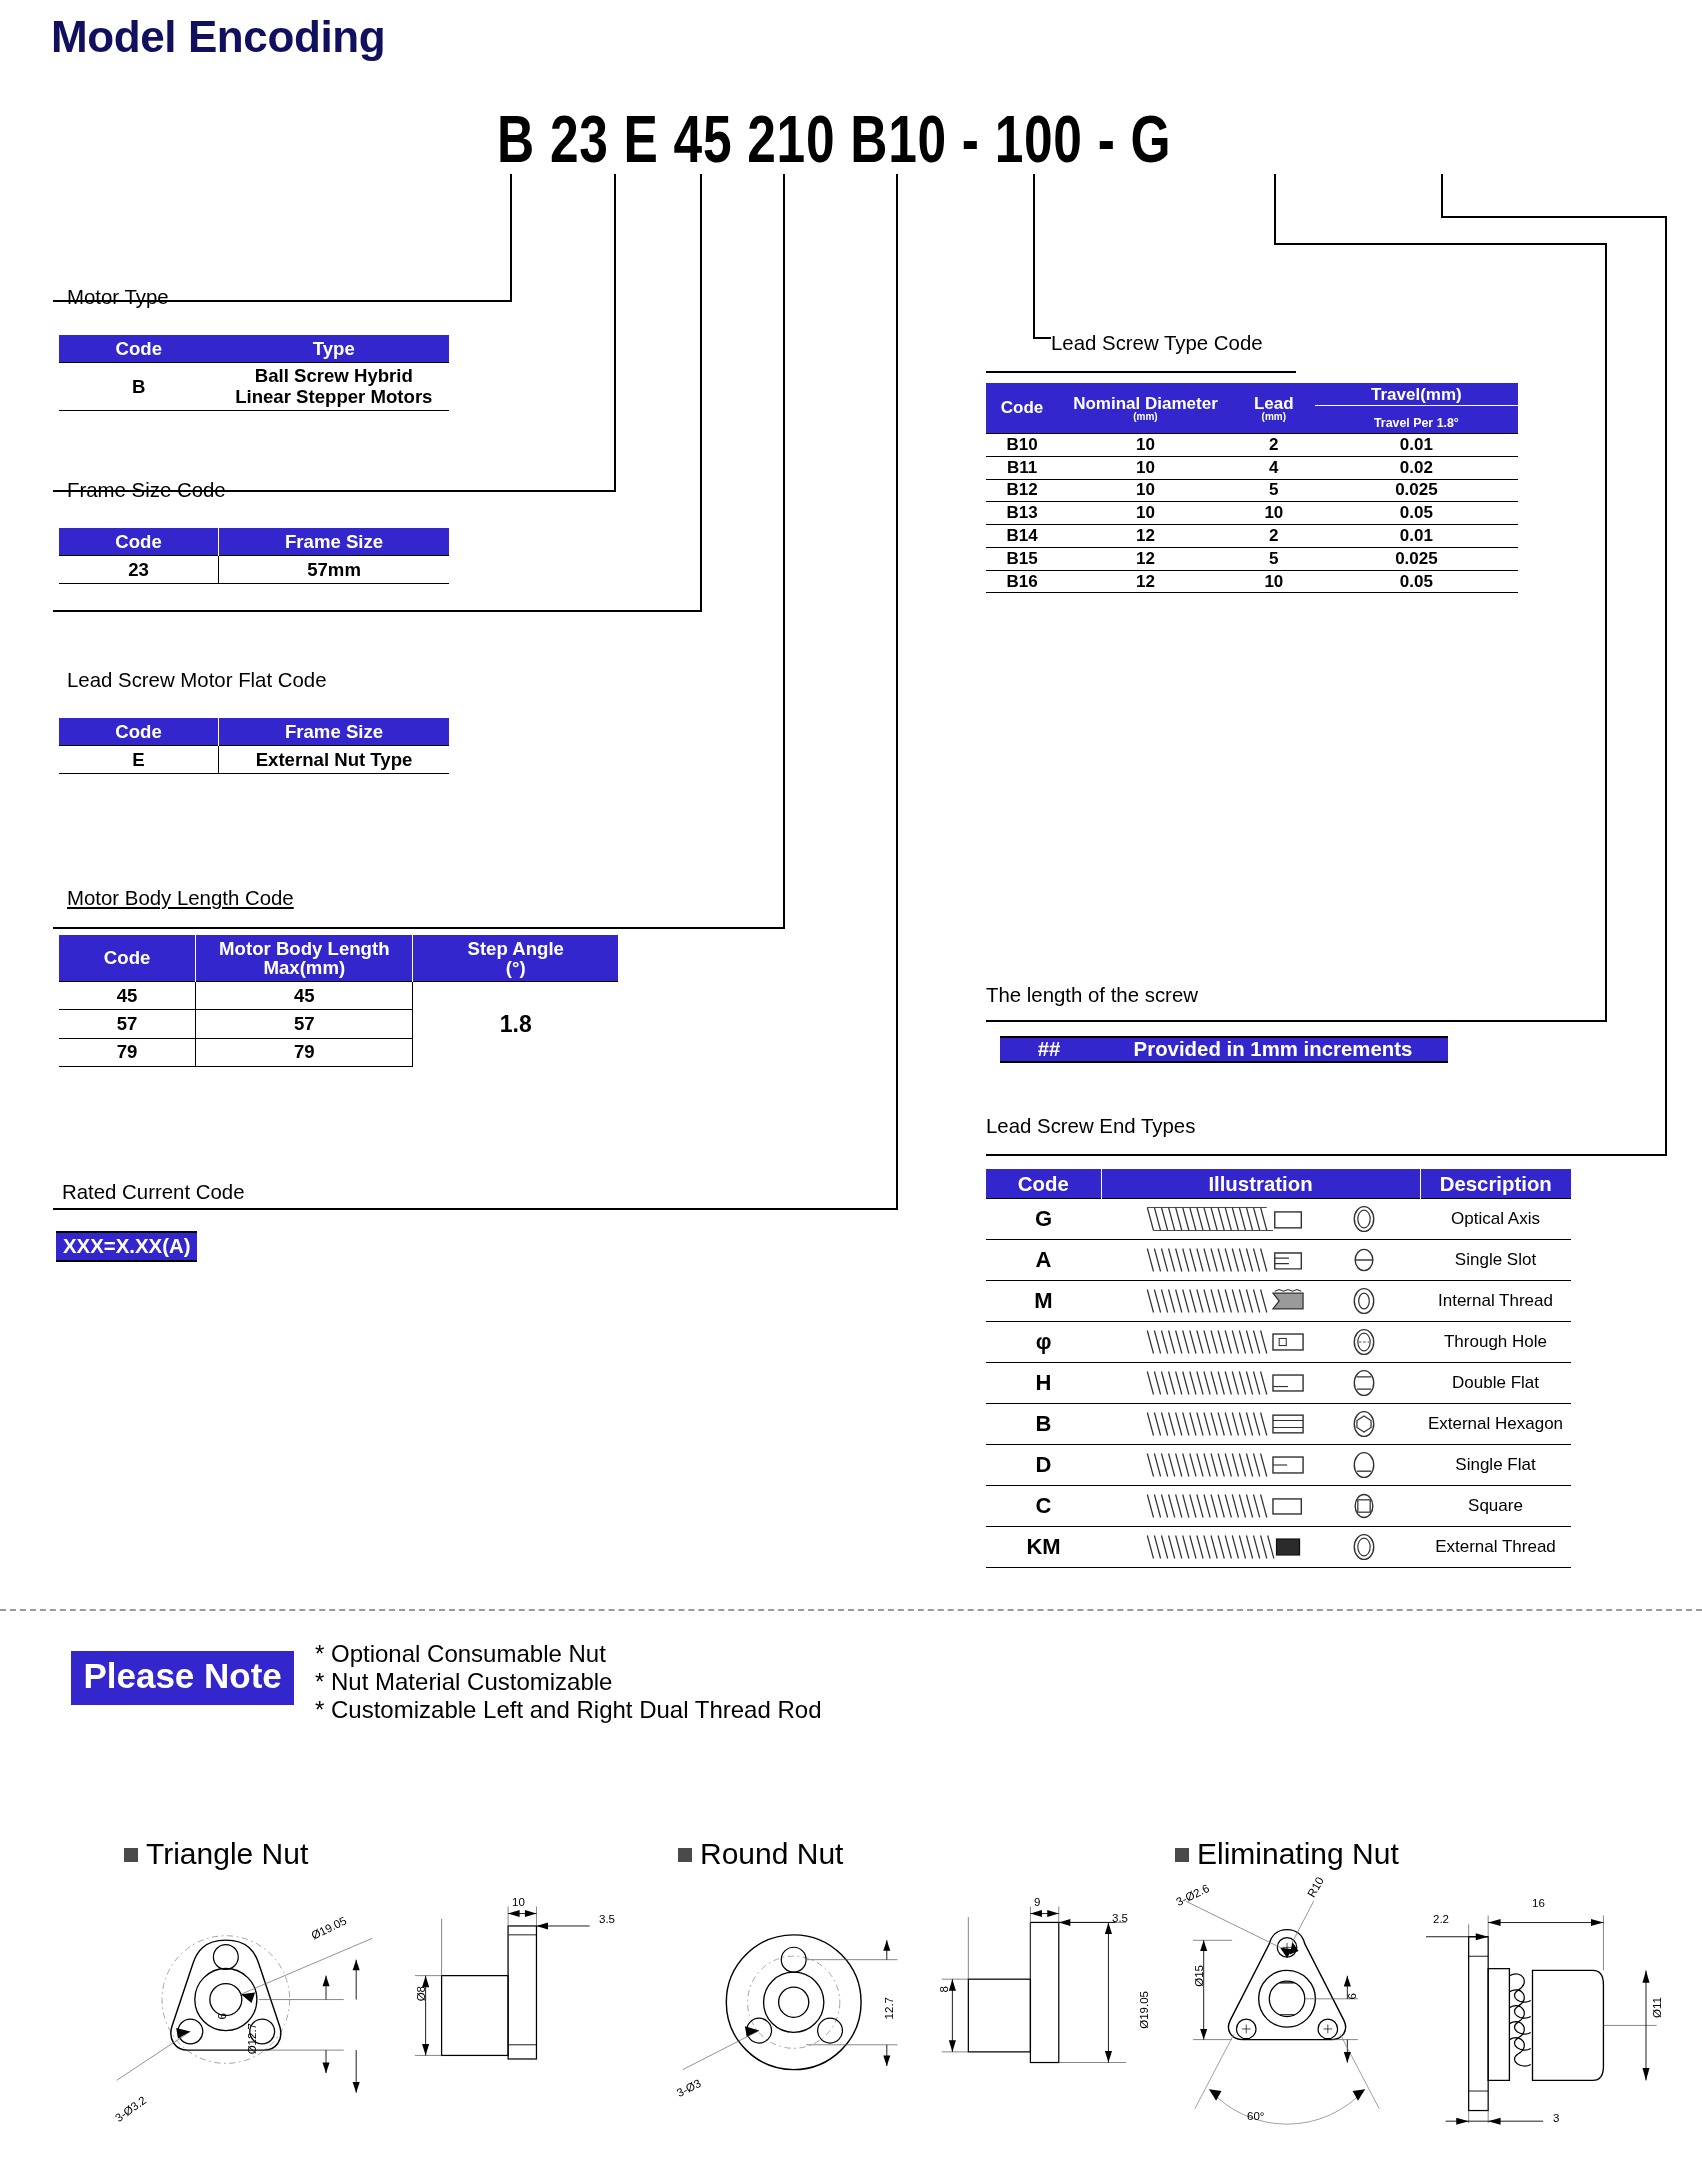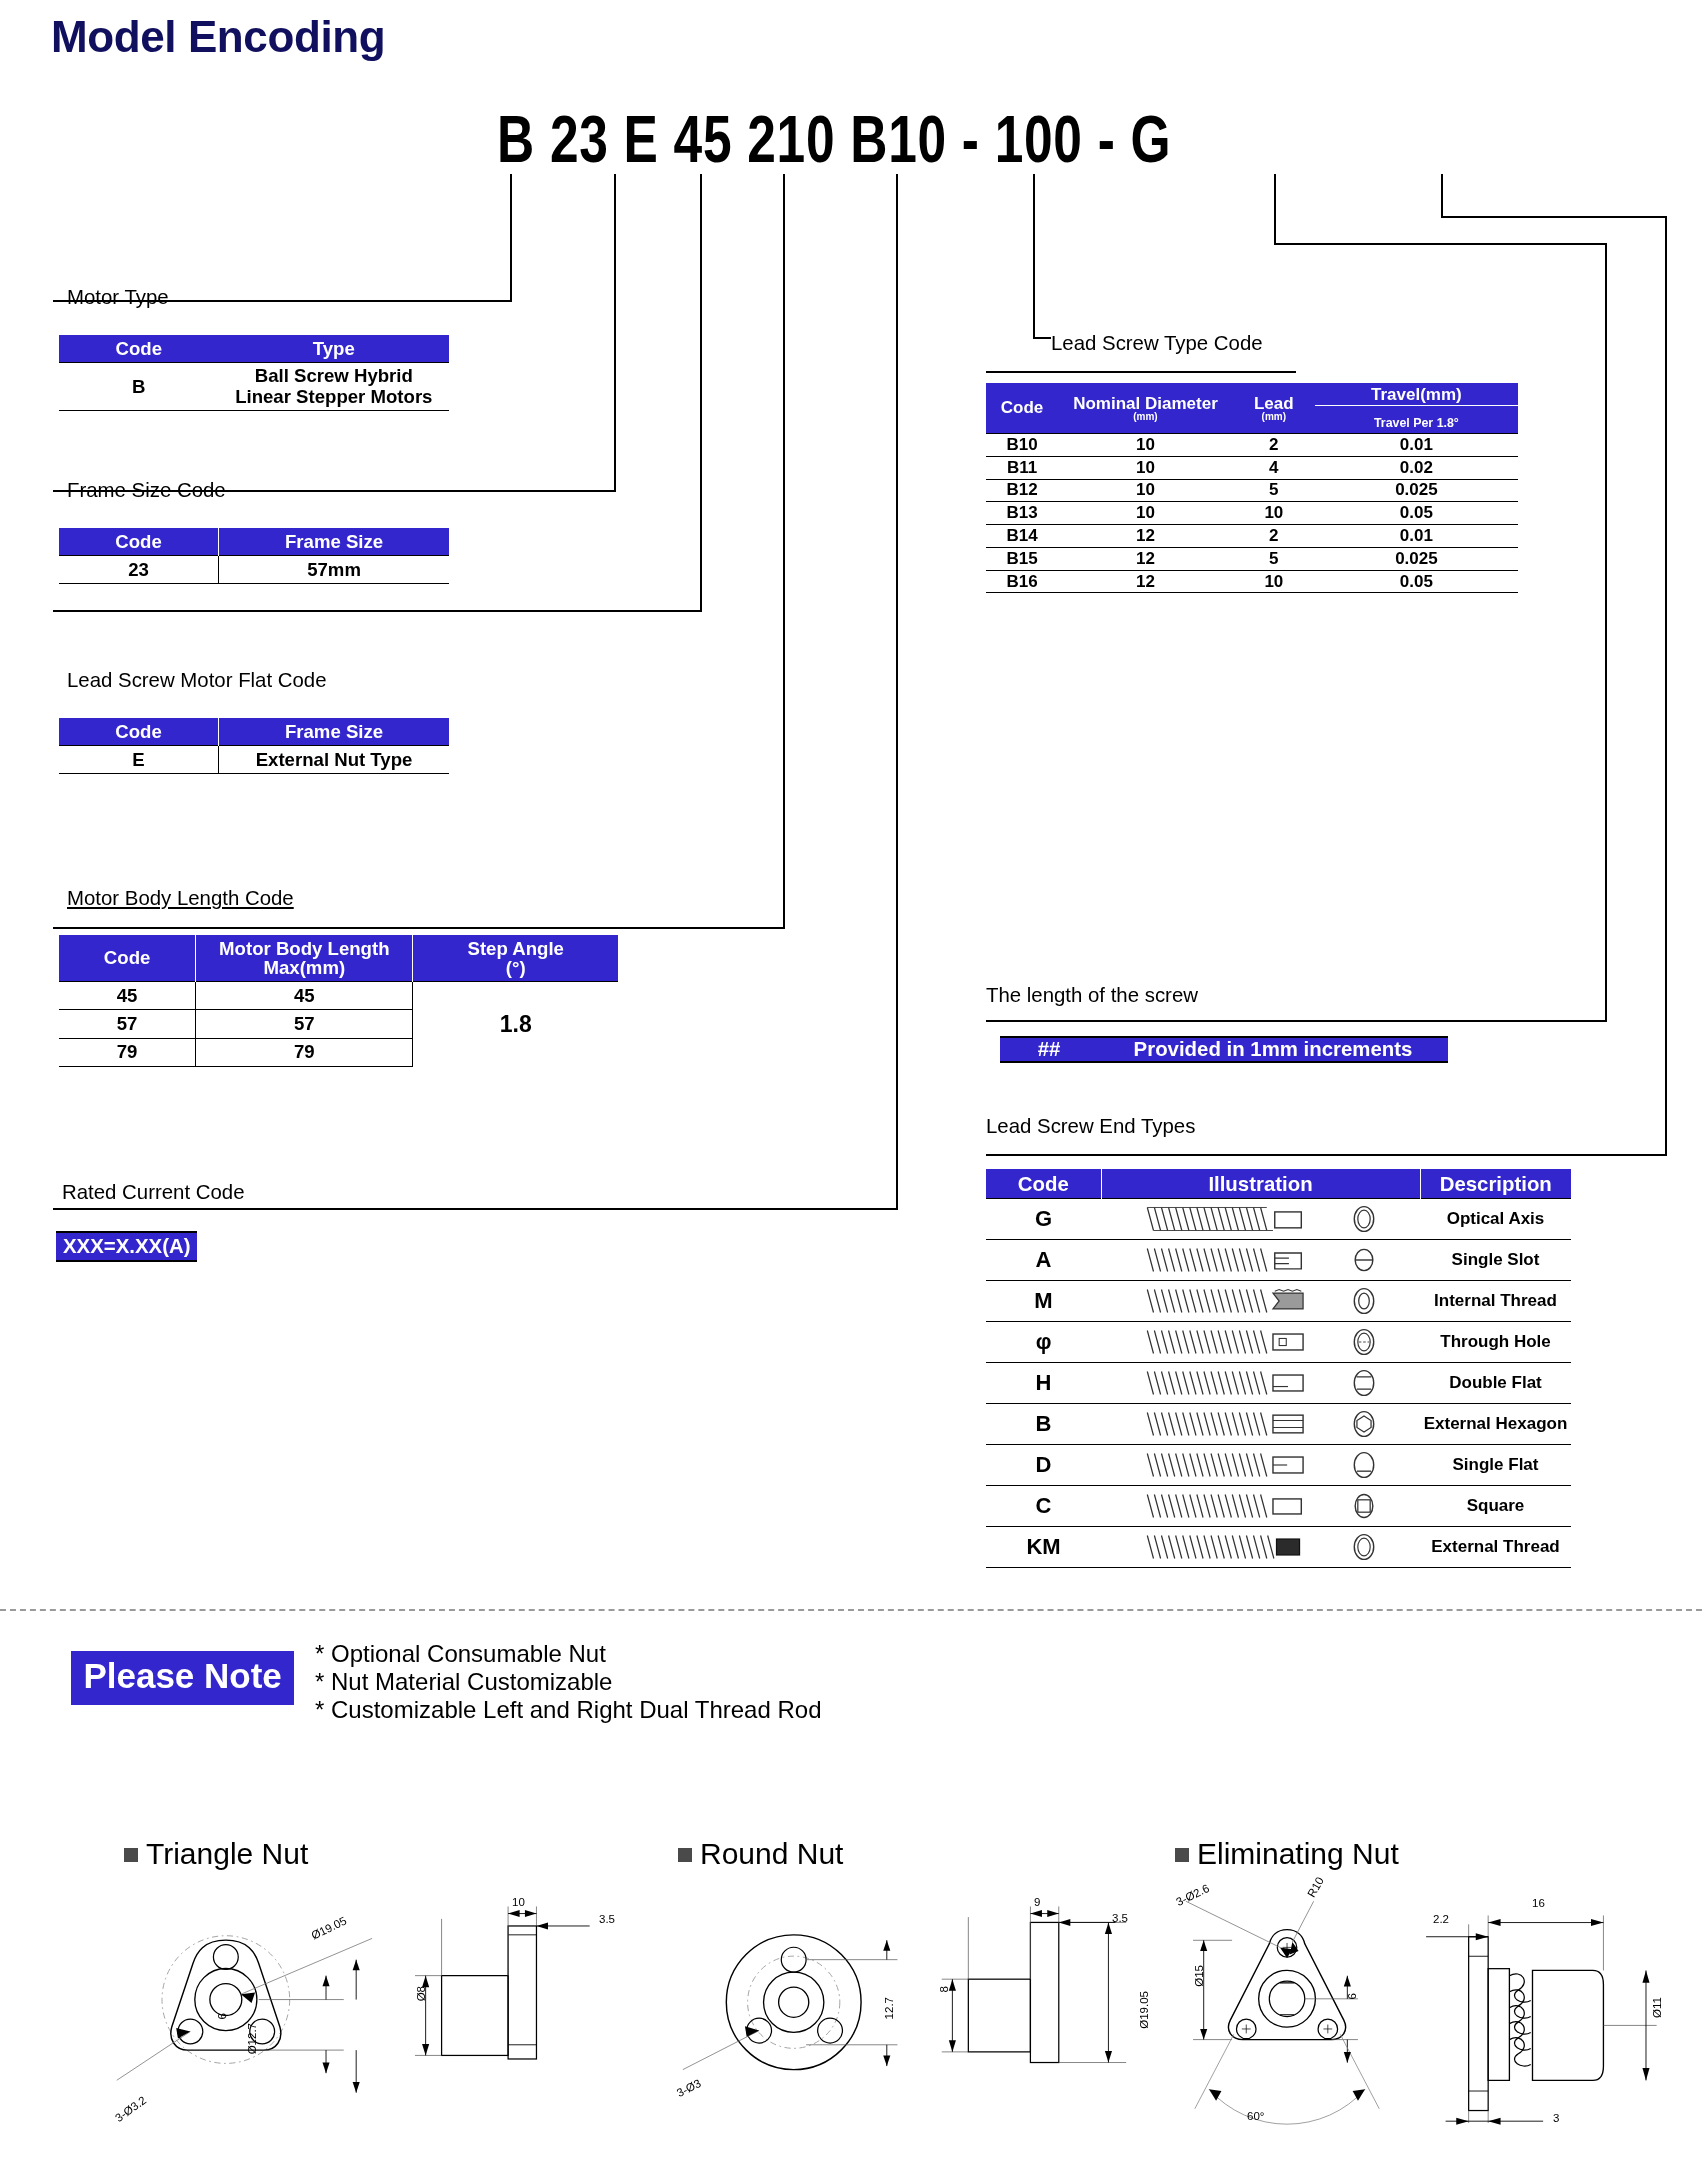--- a/index.html
+++ b/index.html
@@ -68,21 +68,21 @@
   #lst-table { font-size:17px; }
   #lst-table th { font-size:17px; padding:2.7px 3.5px; }
   #lst-table td { font-size:17px; padding:0.9px 3.5px; border-top:1.3px solid #000; }
   #lst-table td.code-col { font-weight:bold; }
 
   
   #endtypes-table { font-size:19.5px; }
   #endtypes-table th { font-size:20.4px; padding:3.5px; }
   #endtypes-table td { padding:0; border-top:1.8px solid #000; height:41px; }
   #endtypes-table td.code-c { font-size:22px; font-weight:bold; width:115px;}
-  #endtypes-table td.desc-c { font-size:17px; font-weight:bold; width:151px;}
+  #endtypes-table td.desc-c { font-size:17px; font-weight:normal; width:151px;}
   #endtypes-table td.illus-c { width:319px; }
   .illus-wrap { display:flex; align-items:center; justify-content:center; gap:30px; }
 
   
   #note-badge {
     background:#3326CC; color:#fff; font-weight:bold;
     font-size:35px; padding:5.3px 12.4px 8.9px 12.4px;
   }
   .note-line { font-size:24px; line-height:1.17; white-space:nowrap; }
 

